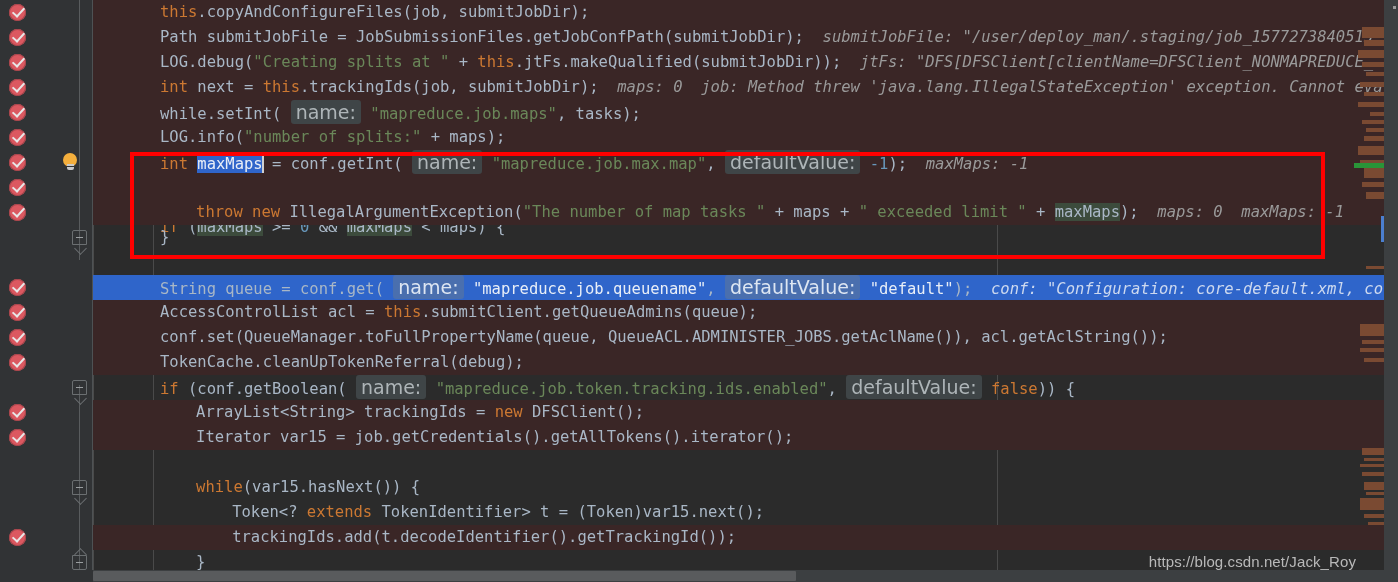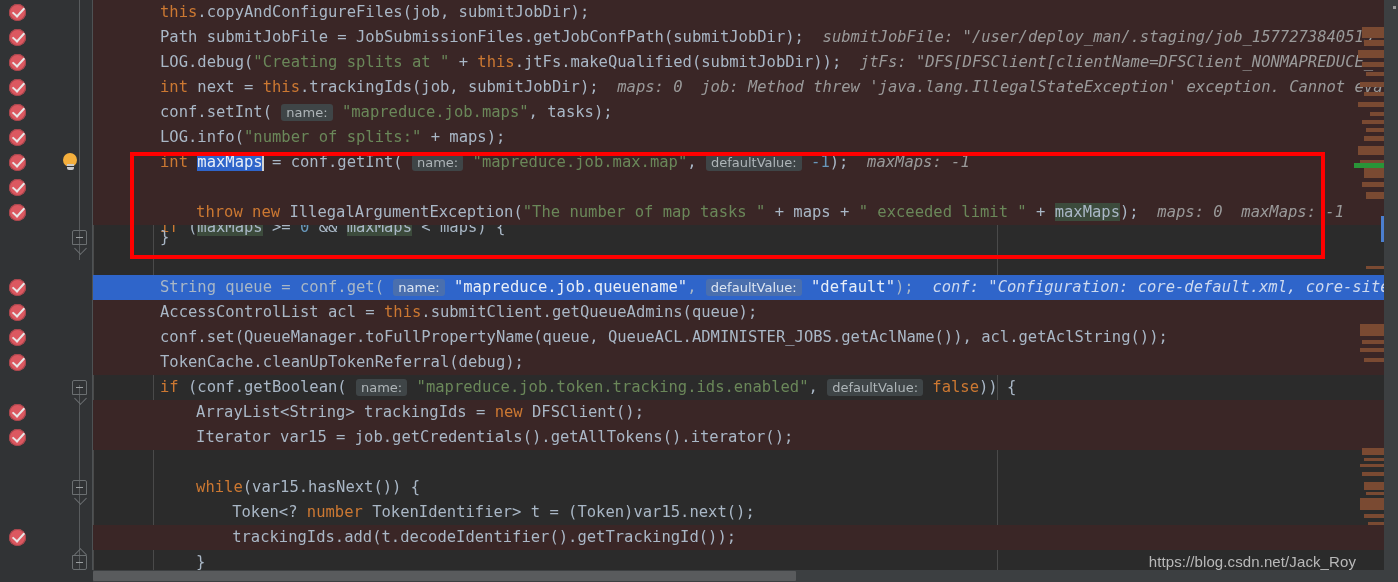--- a/index.html
+++ b/index.html
@@ -140,21 +140,21 @@
 
   
   .kw   { color: #cc7832; }
   .str  { color: #6a8759; }
   .num  { color: #6897bb; }
   .txt2 { color: #a9b7c6; }
   .hint {
     background: #3f4547; color: #aeb5b8;
     border-radius: 3px; padding: 1px 5px;
     font-family: "DejaVu Sans", sans-serif;
-    font-size: 13px; font-style: normal;
+    font-size: 19px; font-style: normal;
   }
   .line.current .hint { background: #4a6fae; color: #dde6f2; }
   .inline-val {
     color: #9a9a9a; font-style: italic;
     font-family: "DejaVu Sans Mono", monospace;
   }
   .line.current .inline-val { color: #cdd9ef; }
   .sel-blue { background: #2f65ca; color: #e8eef7; }
   .sel-green { background: #3c4b3c; }
   .caret {
@@ -226,37 +226,37 @@
 <div id="app">
 
   <div class="editor" id="editor">
     <div class="indent-guide" style="left:0px"></div>
     <div class="indent-guide" style="left:60px"></div>
     <div class="indent-guide" style="left:904px"></div>
   <div class="line covered" style="top: 0px;"><span class="txt" style="left: 67px;"><span class="kw">this</span><span class="txt2">.copyAndConfigureFiles(job, submitJobDir);</span></span></div>
       <div class="line covered" style="top: 25px;"><span class="txt" style="left: 67px;"><span class="txt2">Path submitJobFile = JobSubmissionFiles.getJobConfPath(submitJobDir);</span><span class="txt2">  </span><span class="inline-val">submitJobFile: "/user/deploy_man/.staging/job_1577273840515_134821_</span></span></div>
       <div class="line covered" style="top: 50px;"><span class="txt" style="left: 67px;"><span class="txt2">LOG.debug(</span><span class="str">"Creating splits at "</span><span class="txt2"> + </span><span class="kw">this</span><span class="txt2">.jtFs.makeQualified(submitJobDir));</span><span class="txt2">  </span><span class="inline-val">jtFs: "DFS[DFSClient[clientName=DFSClient_NONMAPREDUCE_-31371_</span></span></div>
       <div class="line covered" style="top: 75px;"><span class="txt" style="left: 67px;"><span class="kw">int</span><span class="txt2"> next = </span><span class="kw">this</span><span class="txt2">.trackingIds(job, submitJobDir);</span><span class="txt2">  </span><span class="inline-val">maps: 0  job: Method threw 'java.lang.IllegalStateException' exception. Cannot evaluate</span></span></div>
-      <div class="line covered" style="top: 100px;"><span class="txt" style="left: 67px;"><span class="txt2">conf.setInt( </span><span class="hint">name:</span><span class="txt2"> </span><span class="str">"mapreduce.job.maps"</span><span class="txt2">, tasks);</span></span></div>
+      <div class="line covered" style="top: 100px;"><span class="txt" style="left: 67px;"><span class="txt2">while.setInt( </span><span class="hint">name:</span><span class="txt2"> </span><span class="str">"mapreduce.job.maps"</span><span class="txt2">, tasks);</span></span></div>
       <div class="line covered" style="top: 125px;"><span class="txt" style="left: 67px;"><span class="txt2">LOG.info(</span><span class="str">"number of splits:"</span><span class="txt2"> + maps);</span></span></div>
       <div class="line covered" style="top: 150px;"><span class="txt" style="left: 67px;"><span class="kw">int</span><span class="txt2"> </span><span class="sel-blue">maxMaps</span><span class="caret"></span><span class="txt2"> = conf.getInt( </span><span class="hint">name:</span><span class="txt2"> </span><span class="str">"mapreduce.job.max.map"</span><span class="txt2">, </span><span class="hint">defaultValue:</span><span class="txt2"> </span><span class="num">-1</span><span class="txt2">);</span><span class="txt2">  </span><span class="inline-val">maxMaps: -1</span></span></div>
       <div class="line covered" style="top: 175px;"><span class="txt" style="left: 67px; margin-top: 40px;"><span class="kw">if</span><span class="txt2"> (</span><span class="sel-green">maxMaps</span><span class="txt2"> &gt;= </span><span class="num">0</span><span class="txt2"> &amp;&amp; </span><span class="sel-green">maxMaps</span><span class="txt2"> &lt; maps) {</span></span></div>
       <div class="line covered" style="top: 200px;"><span class="txt" style="left: 103.08px;"><span class="kw">throw</span><span class="txt2"> </span><span class="kw">new</span><span class="txt2"> IllegalArgumentException(</span><span class="str">"The number of map tasks "</span><span class="txt2"> + maps + </span><span class="str">" exceeded limit "</span><span class="txt2"> + </span><span class="sel-green">maxMaps</span><span class="txt2">);</span><span class="txt2">  </span><span class="inline-val">maps: 0  maxMaps: -1</span></span></div>
       <div class="line plain" style="top: 225px;"><span class="txt" style="left: 67px;"><span class="txt2">}</span></span></div>
       <div class="line plain" style="top: 250px;"><span class="txt" style="left: 67px;"></span></div>
       <div class="line current" style="top: 275px;"><span class="txt" style="left: 67px;"><span class="txt2">String queue = conf.get( </span><span class="hint">name:</span><span class="txt2"> </span><span class="str">"mapreduce.job.queuename"</span><span class="txt2">, </span><span class="hint">defaultValue:</span><span class="txt2"> </span><span class="str">"default"</span><span class="txt2">);</span><span class="txt2">  </span><span class="inline-val">conf: "Configuration: core-default.xml, core-site.xml,</span></span></div>
       <div class="line covered" style="top: 300px;"><span class="txt" style="left: 67px;"><span class="txt2">AccessControlList acl = </span><span class="kw">this</span><span class="txt2">.submitClient.getQueueAdmins(queue);</span></span></div>
       <div class="line covered" style="top: 325px;"><span class="txt" style="left: 67px;"><span class="txt2">conf.set(QueueManager.toFullPropertyName(queue, QueueACL.ADMINISTER_JOBS.getAclName()), acl.getAclString());</span></span></div>
       <div class="line covered" style="top: 350px;"><span class="txt" style="left: 67px;"><span class="txt2">TokenCache.cleanUpTokenReferral(debug);</span></span></div>
       <div class="line plain" style="top: 375px;"><span class="txt" style="left: 67px;"><span class="kw">if</span><span class="txt2"> (conf.getBoolean( </span><span class="hint">name:</span><span class="txt2"> </span><span class="str">"mapreduce.job.token.tracking.ids.enabled"</span><span class="txt2">, </span><span class="hint">defaultValue:</span><span class="txt2"> </span><span class="kw">false</span><span class="txt2">)) {</span></span></div>
       <div class="line covered" style="top: 400px;"><span class="txt" style="left: 103.08px;"><span class="txt2">ArrayList&lt;String&gt; trackingIds = </span><span class="kw">new</span><span class="txt2"> DFSClient();</span></span></div>
       <div class="line covered" style="top: 425px;"><span class="txt" style="left: 103.08px;"><span class="txt2">Iterator var15 = job.getCredentials().getAllTokens().iterator();</span></span></div>
       <div class="line plain" style="top: 450px;"><span class="txt" style="left: 103.08px;"></span></div>
       <div class="line plain" style="top: 475px;"><span class="txt" style="left: 103.08px;"><span class="kw">while</span><span class="txt2">(var15.hasNext()) {</span></span></div>
-      <div class="line plain" style="top: 500px;"><span class="txt" style="left: 139.16px;"><span class="txt2">Token&lt;? </span><span class="kw">number</span><span class="txt2"> TokenIdentifier&gt; t = (Token)var15.next();</span></span></div>
+      <div class="line plain" style="top: 500px;"><span class="txt" style="left: 139.16px;"><span class="txt2">Token&lt;? </span><span class="kw">extends</span><span class="txt2"> TokenIdentifier&gt; t = (Token)var15.next();</span></span></div>
       <div class="line covered" style="top: 525px;"><span class="txt" style="left: 139.16px;"><span class="txt2">trackingIds.add(t.decodeIdentifier().getTrackingId());</span></span></div>
       <div class="line plain" style="top: 550px;"><span class="txt" style="left: 103.08px;"><span class="txt2">}</span></span></div>
     </div>
 
   <div class="red-box"></div>
 
   <div class="gutter-icons">
       <div class="bp" style="top: 4px;"></div>
       <div class="bp" style="top: 29px;"></div>
       <div class="bp" style="top: 54px;"></div>

